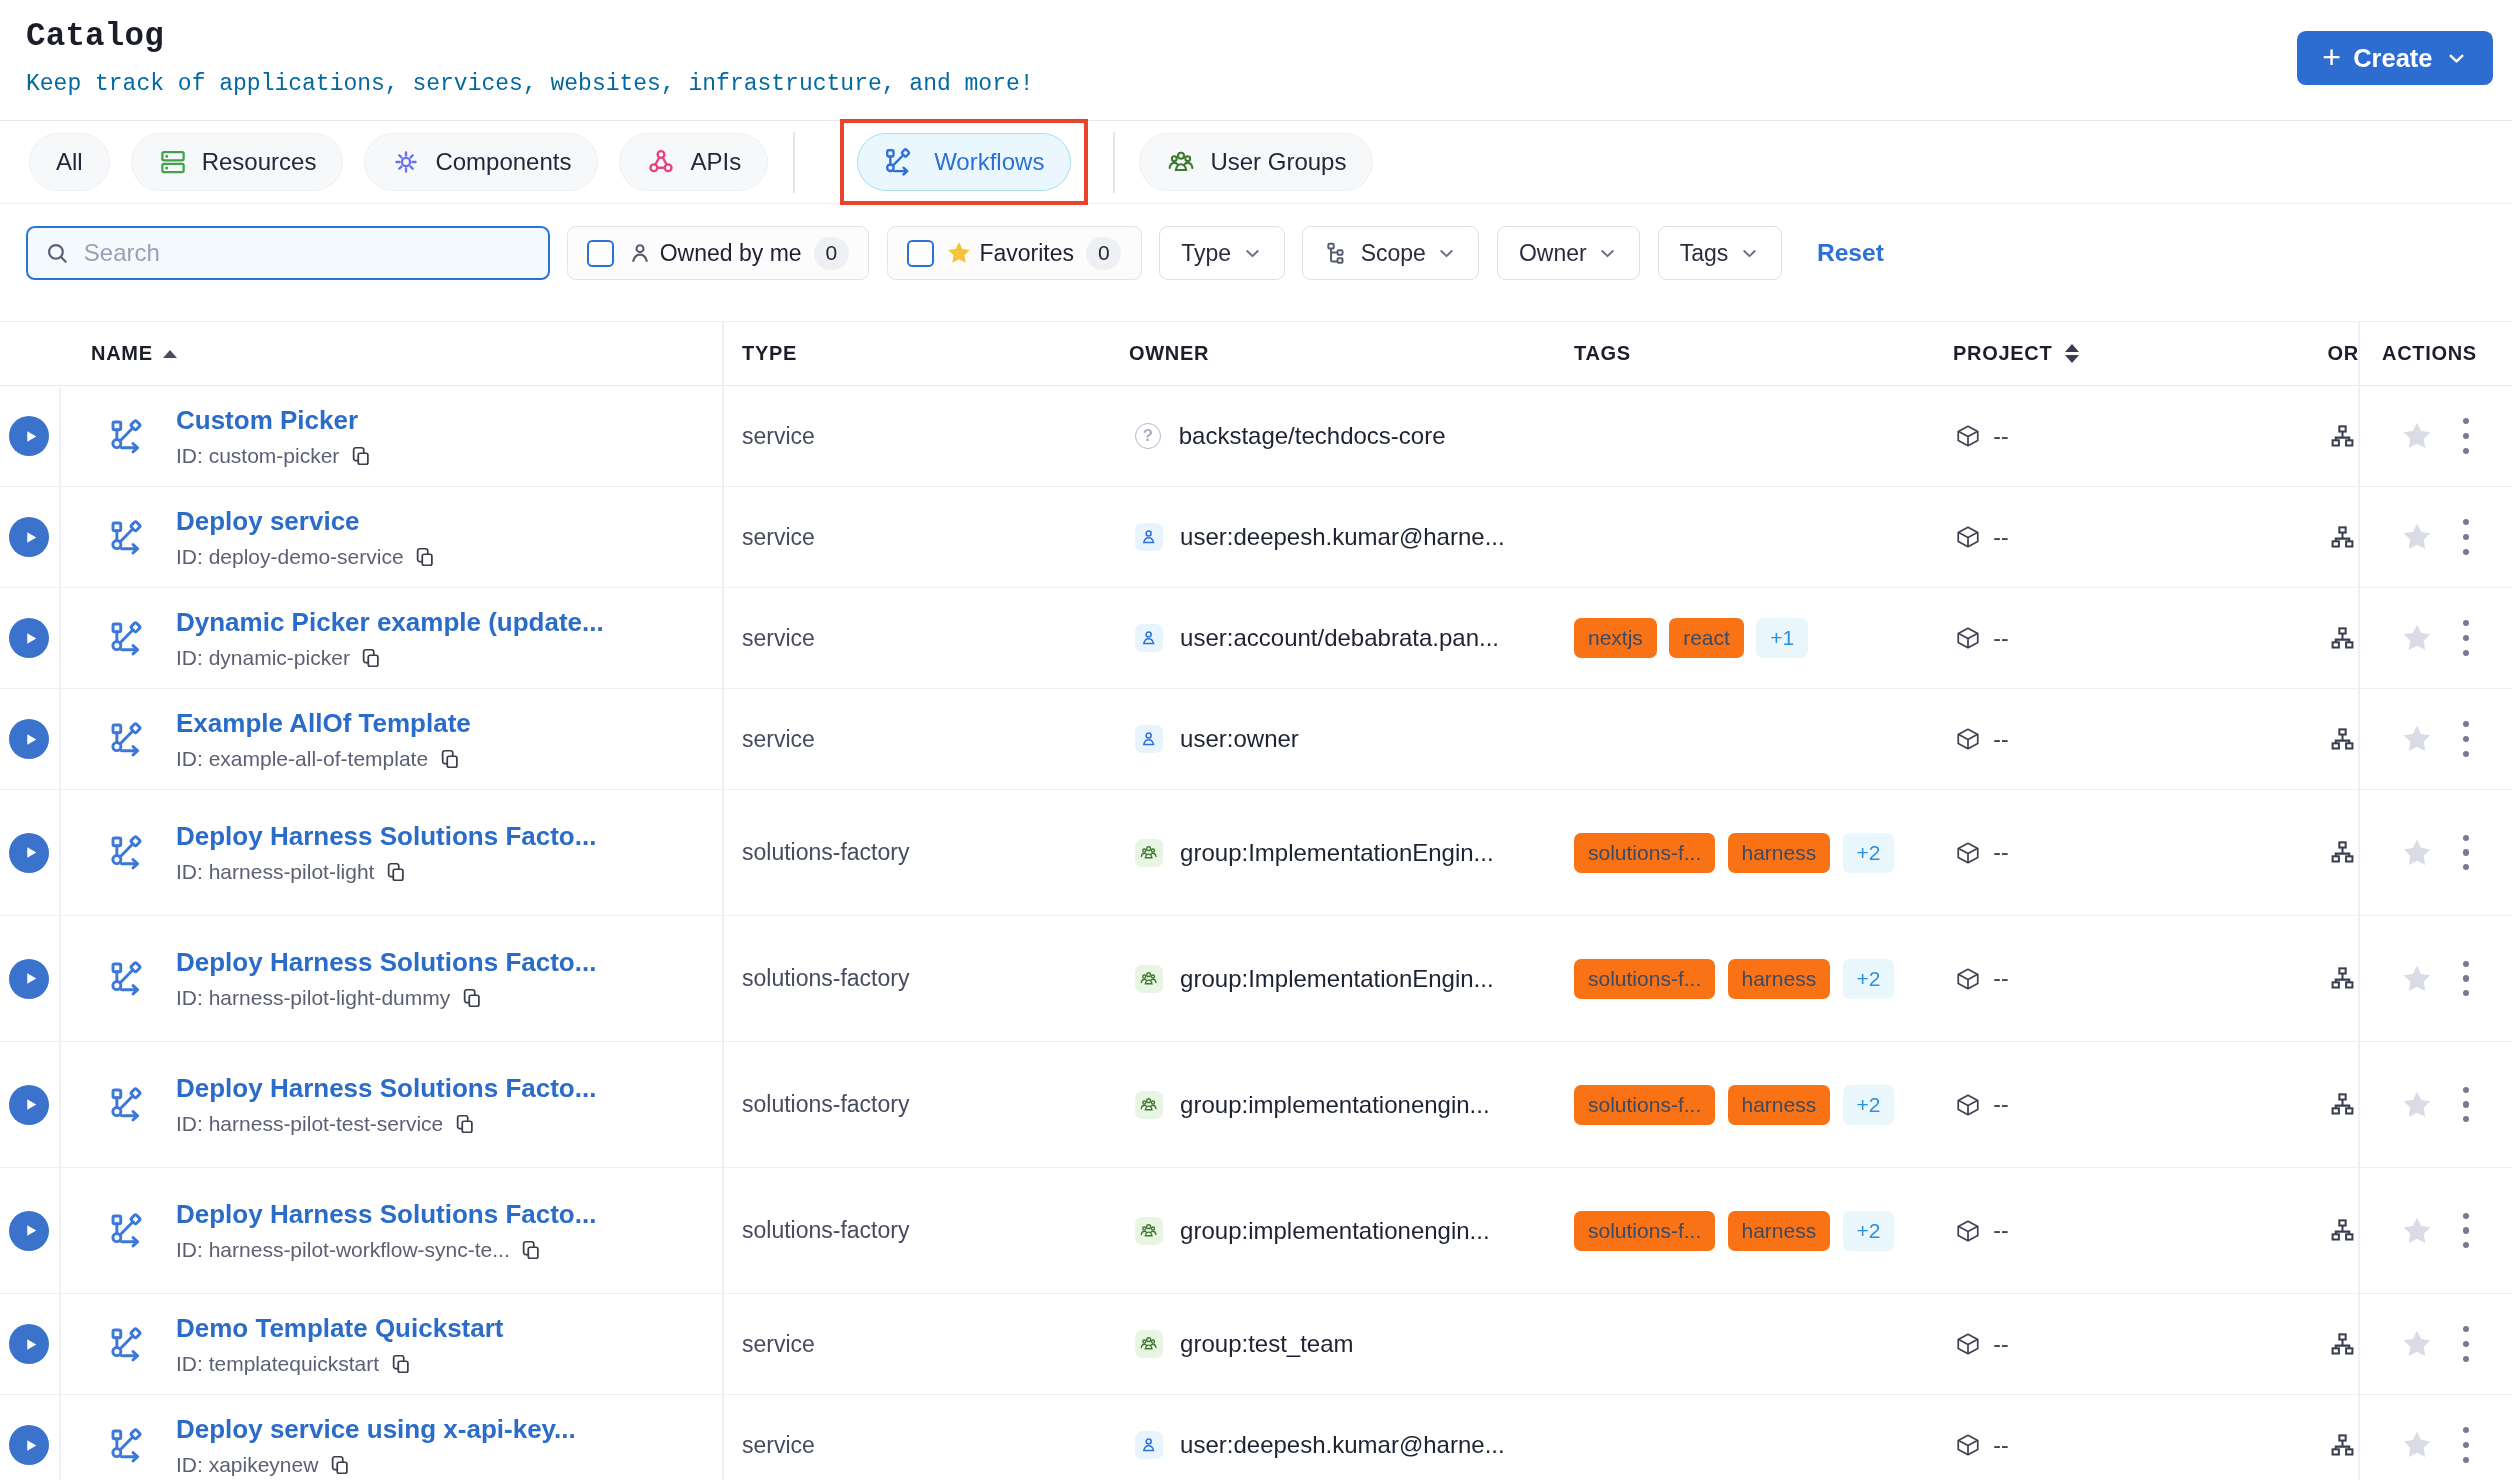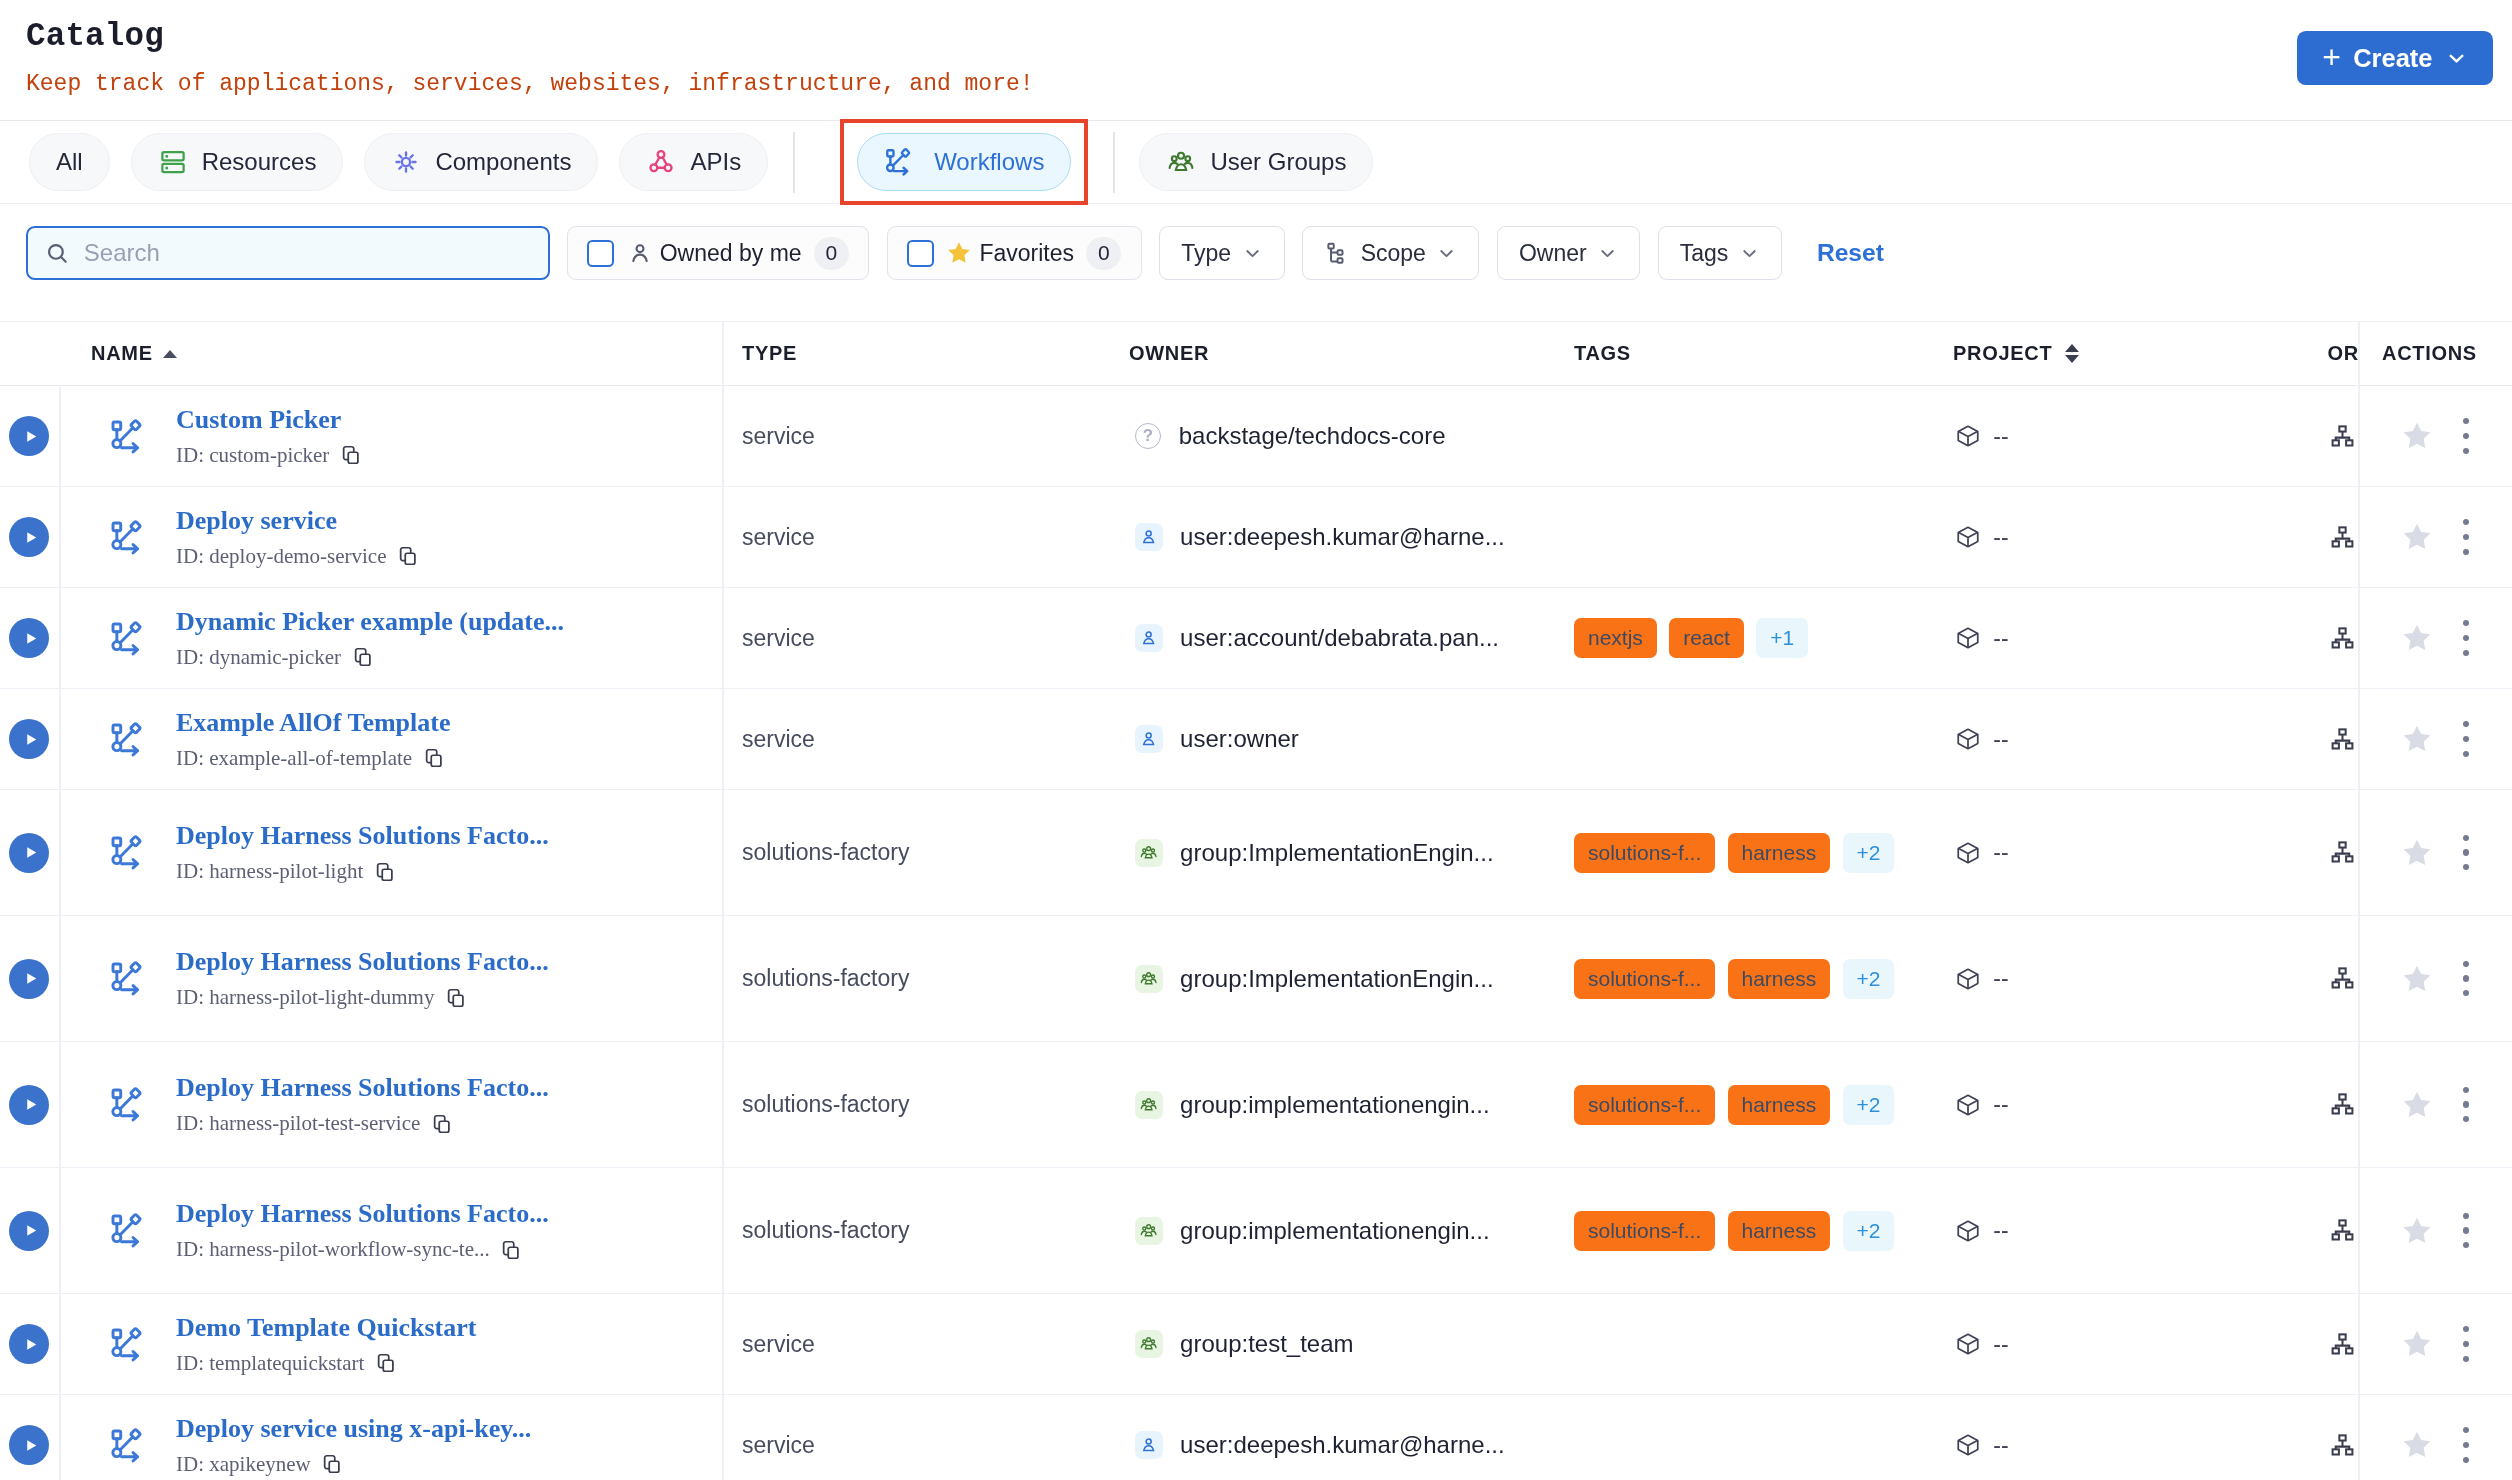--- a/index.html
+++ b/index.html
@@ -2,21 +2,21 @@
 <html style="font-size:14px"><head>
 <meta charset="utf-8">
 <style>
   html,body{margin:0;padding:0;background:#fff;}
   #app{position:relative;width:2512px;height:1481px;overflow:hidden;background:#fff;
        font-family:"Liberation Sans","DejaVu Sans",sans-serif;color:#1c1e2c;}
 
   
   .page-header{position:absolute;left:26px;top:17.6px;font-family:Liberation Mono, monospace;}
   .page-title{font-size:32.5px;font-weight:700;color:#1b1d2b;letter-spacing:0.2px;}
-  .page-subtitle{margin-top:16px;font-size:23px;color:#c2410c;}
+  .page-subtitle{margin-top:16px;font-size:23px;color:#0369a1;}
   .create-btn{position:absolute;left:2297px;top:31px;width:196px;height:54px;border:none;
       border-radius:8.8px;background:#2d6dd2;color:#fff;display:flex;align-items:center;
       justify-content:center;gap:12.3px;font-size:25.5px;font-weight:600;cursor:pointer;
       font-family:inherit;}
   .create-btn .plus{font-size:32px;font-weight:400;line-height:1;margin-top:-2.6px;}
   .create-btn svg{width:23px;height:23px;}
 
   
   .tabs-row{position:absolute;left:0;right:0;top:120px;height:84px;border-top:1.8px solid #e7e8ef;
       border-bottom:1.8px solid #eceef3;display:flex;align-items:center;padding-left:29px;box-sizing:border-box;}
@@ -76,21 +76,21 @@
   .vline{position:absolute;width:1.8px;background:#eef0f5;top:0;bottom:0;}
   .vline.v1{left:59px;top:65px;} .vline.v2{left:722px;} .vline.v3{left:2358px;}
 
   .row{position:relative;height:100px;border-bottom:1.8px solid #eef0f5;}
   .row.tall{height:125px;}
   .cell{position:absolute;top:0;bottom:0;display:flex;align-items:center;}
   .cell-run{left:0;width:59px;padding-left:8.8px;box-sizing:border-box;}
   .play-btn{width:40px;height:40px;border-radius:50%;background:#3a72cc;border:none;cursor:pointer;
       display:flex;align-items:center;justify-content:center;padding:0;}
   .play-btn svg{width:23px;height:23px;margin-left:2.6px;}
-  .cell-name{left:59px;width:663px;padding-left:50px;box-sizing:border-box;font-family:Liberation Serif, serif;}
+  .cell-name{left:59px;width:663px;padding-left:50px;box-sizing:border-box;}
   .wf-icon{display:flex;} .wf-icon svg{width:37px;height:37px;}
   .name-stack{margin-left:30px;display:flex;flex-direction:column;}
   .name-link{font-size:26px;font-weight:600;color:#2b6cc9;text-decoration:none;cursor:pointer;
       white-space:nowrap;}
   .id-line{display:flex;align-items:center;margin-top:8px;}
   .id-text{font-size:21px;color:#5d6075;white-space:nowrap;}
   .copy-icon{margin-left:10.5px;display:flex;cursor:pointer;} .copy-icon svg{width:22px;height:22px;}
   .cell-type{left:722px;width:402px;padding-left:20px;box-sizing:border-box;font-size:23px;color:#474b5e;}
   .cell-owner{left:1124px;width:439px;padding-left:10.5px;box-sizing:border-box;gap:17.6px;}
   .owner-ico{display:none;align-items:center;justify-content:center;flex:0 0 auto;}

